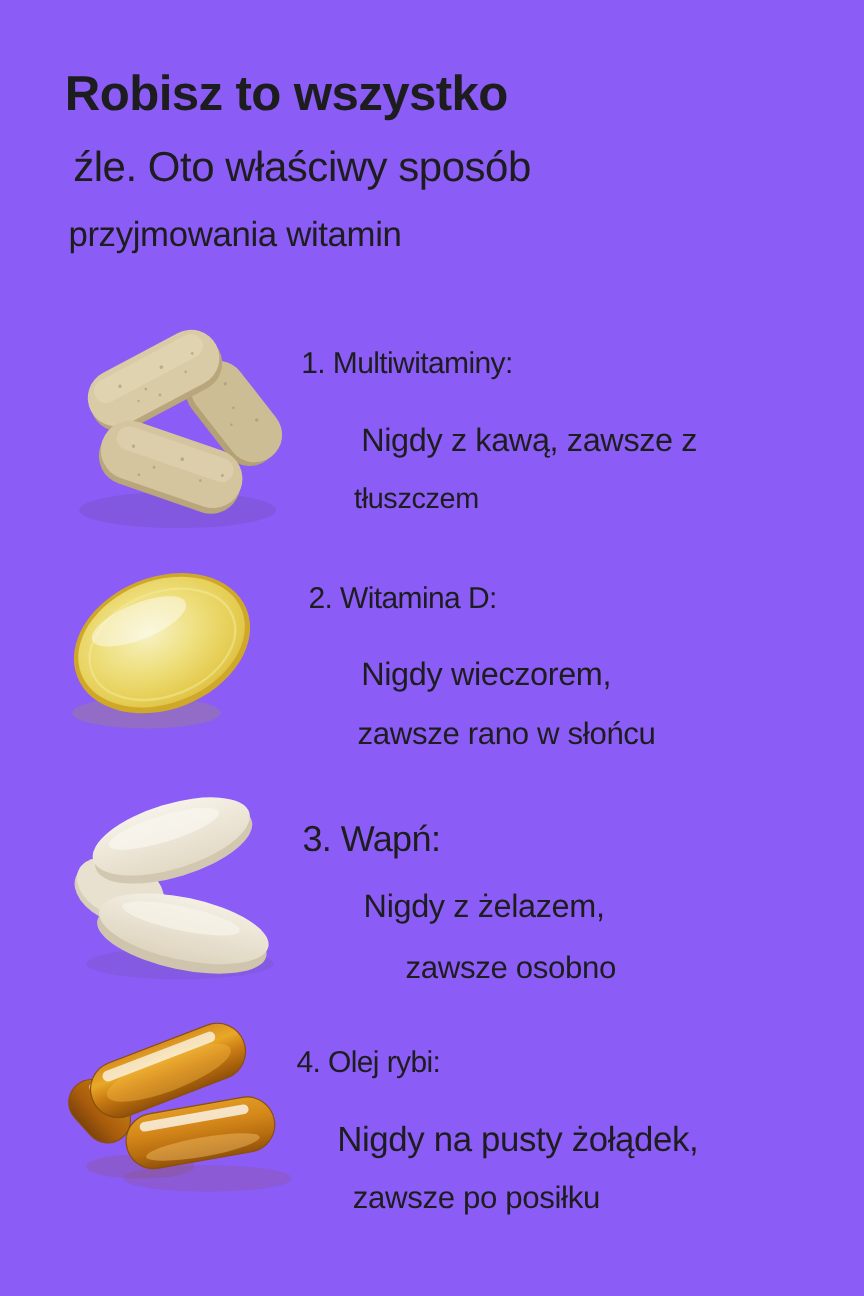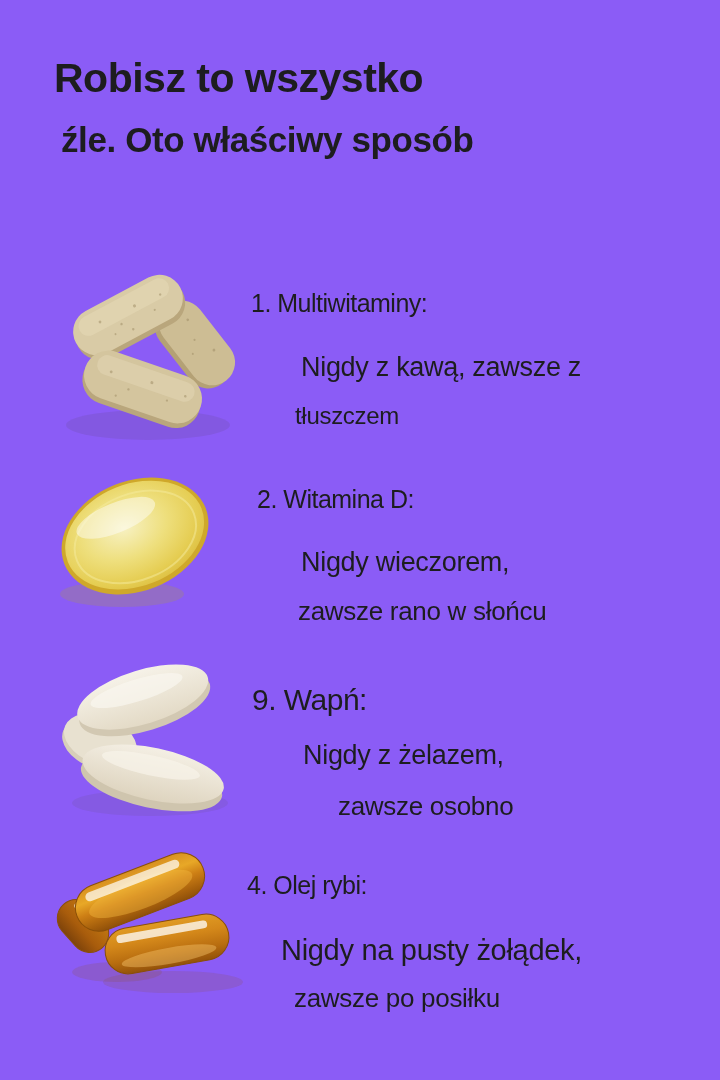--- a/index.html
+++ b/index.html
@@ -4,32 +4,33 @@
 <style>
   html,body{margin:0;padding:0;background:#e9e9e7;}
   .stage{
     position:relative;width:720px;height:1080px;overflow:hidden;
     background:#8b5cf6;
     font-family:"Liberation Sans","DejaVu Sans",sans-serif;
     color:#1d1d1f;
   }
   .t{position:absolute;line-height:1;white-space:nowrap;letter-spacing:-0.3px;}
   .title1{font-size:41px;font-weight:700;letter-spacing:-0.5px;}
-  .title2{font-size:35px;font-weight:700;letter-spacing:-0.4px;text-align:center;}
+  .title2{font-size:35px;font-weight:400;letter-spacing:-0.4px;text-align:center;}
   .title3{font-size:29px;font-weight:400;}
   .heading{font-size:25px;font-weight:400;letter-spacing:-0.5px;}
   .photo{position:absolute;}
 </style>
 </head>
 <body>
 
 <div class="stage">
 
   <div class="t title1" style="left:54px;top:58px;">Robisz to wszystko</div>
   <div class="t title2" style="left:61px;top:122px;">źle. Oto właściwy sposób</div>
+  <div class="t title3" style="left:57px;top:182px;">przyjmowania witamin</div>
 
   <svg class="photo" style="left:48px;top:268px;" width="210" height="185" viewBox="0 0 210 185">
     <ellipse cx="100" cy="157" rx="82" ry="15" fill="rgba(70,60,35,0.10)"></ellipse>
 
     <g transform="rotate(52 149 75)">
       <rect x="101.5" y="57" width="95" height="46" rx="23" fill="#b4a175"></rect>
       <rect x="101.5" y="52" width="95" height="46" rx="23" fill="#cdbd94"></rect>
       <circle cx="125" cy="68" r="1.3" fill="#9c8a61" opacity="0.5"></circle>
       <circle cx="145" cy="75" r="1.1" fill="#9c8a61" opacity="0.5"></circle>
       <circle cx="165" cy="66" r="1.4" fill="#9c8a61" opacity="0.5"></circle>
@@ -109,21 +110,21 @@
       <ellipse cx="88" cy="44" rx="68" ry="27" fill="url(#calg)"></ellipse>
       <ellipse cx="84" cy="36" rx="48" ry="11" fill="#faf7f0" opacity="0.7"></ellipse>
     </g>
 
     <g transform="rotate(12 98 122)">
       <ellipse cx="98" cy="129" rx="72" ry="26" fill="#cfc5ae"></ellipse>
       <ellipse cx="98" cy="121" rx="72" ry="26" fill="url(#calg2)"></ellipse>
       <ellipse cx="94" cy="113" rx="50" ry="10" fill="#f8f4ea" opacity="0.7"></ellipse>
     </g>
   </svg>
-  <div class="t heading" style="left:252px;top:685px;font-size:30px;">9. Wapń:</div>
+  <div class="t heading" style="left:252px;top:685px;font-size:30px;">3. Wapń:</div>
   <div class="t" style="left:303px;top:742px;font-size:27px;">Nigdy z żelazem,</div>
   <div class="t" style="left:299px;top:793px;font-size:26px;margin-left:39px;">zawsze osobno</div>
 
   <svg class="photo" style="left:55px;top:852px;" width="195" height="160" viewBox="0 0 195 160">
     <defs>
       <linearGradient id="foA" x1="0" y1="0" x2="0" y2="1">
         <stop offset="0%" stop-color="#d89020"></stop>
         <stop offset="30%" stop-color="#e8a827"></stop>
         <stop offset="55%" stop-color="#cd7f15"></stop>
         <stop offset="85%" stop-color="#a55f0c"></stop>

